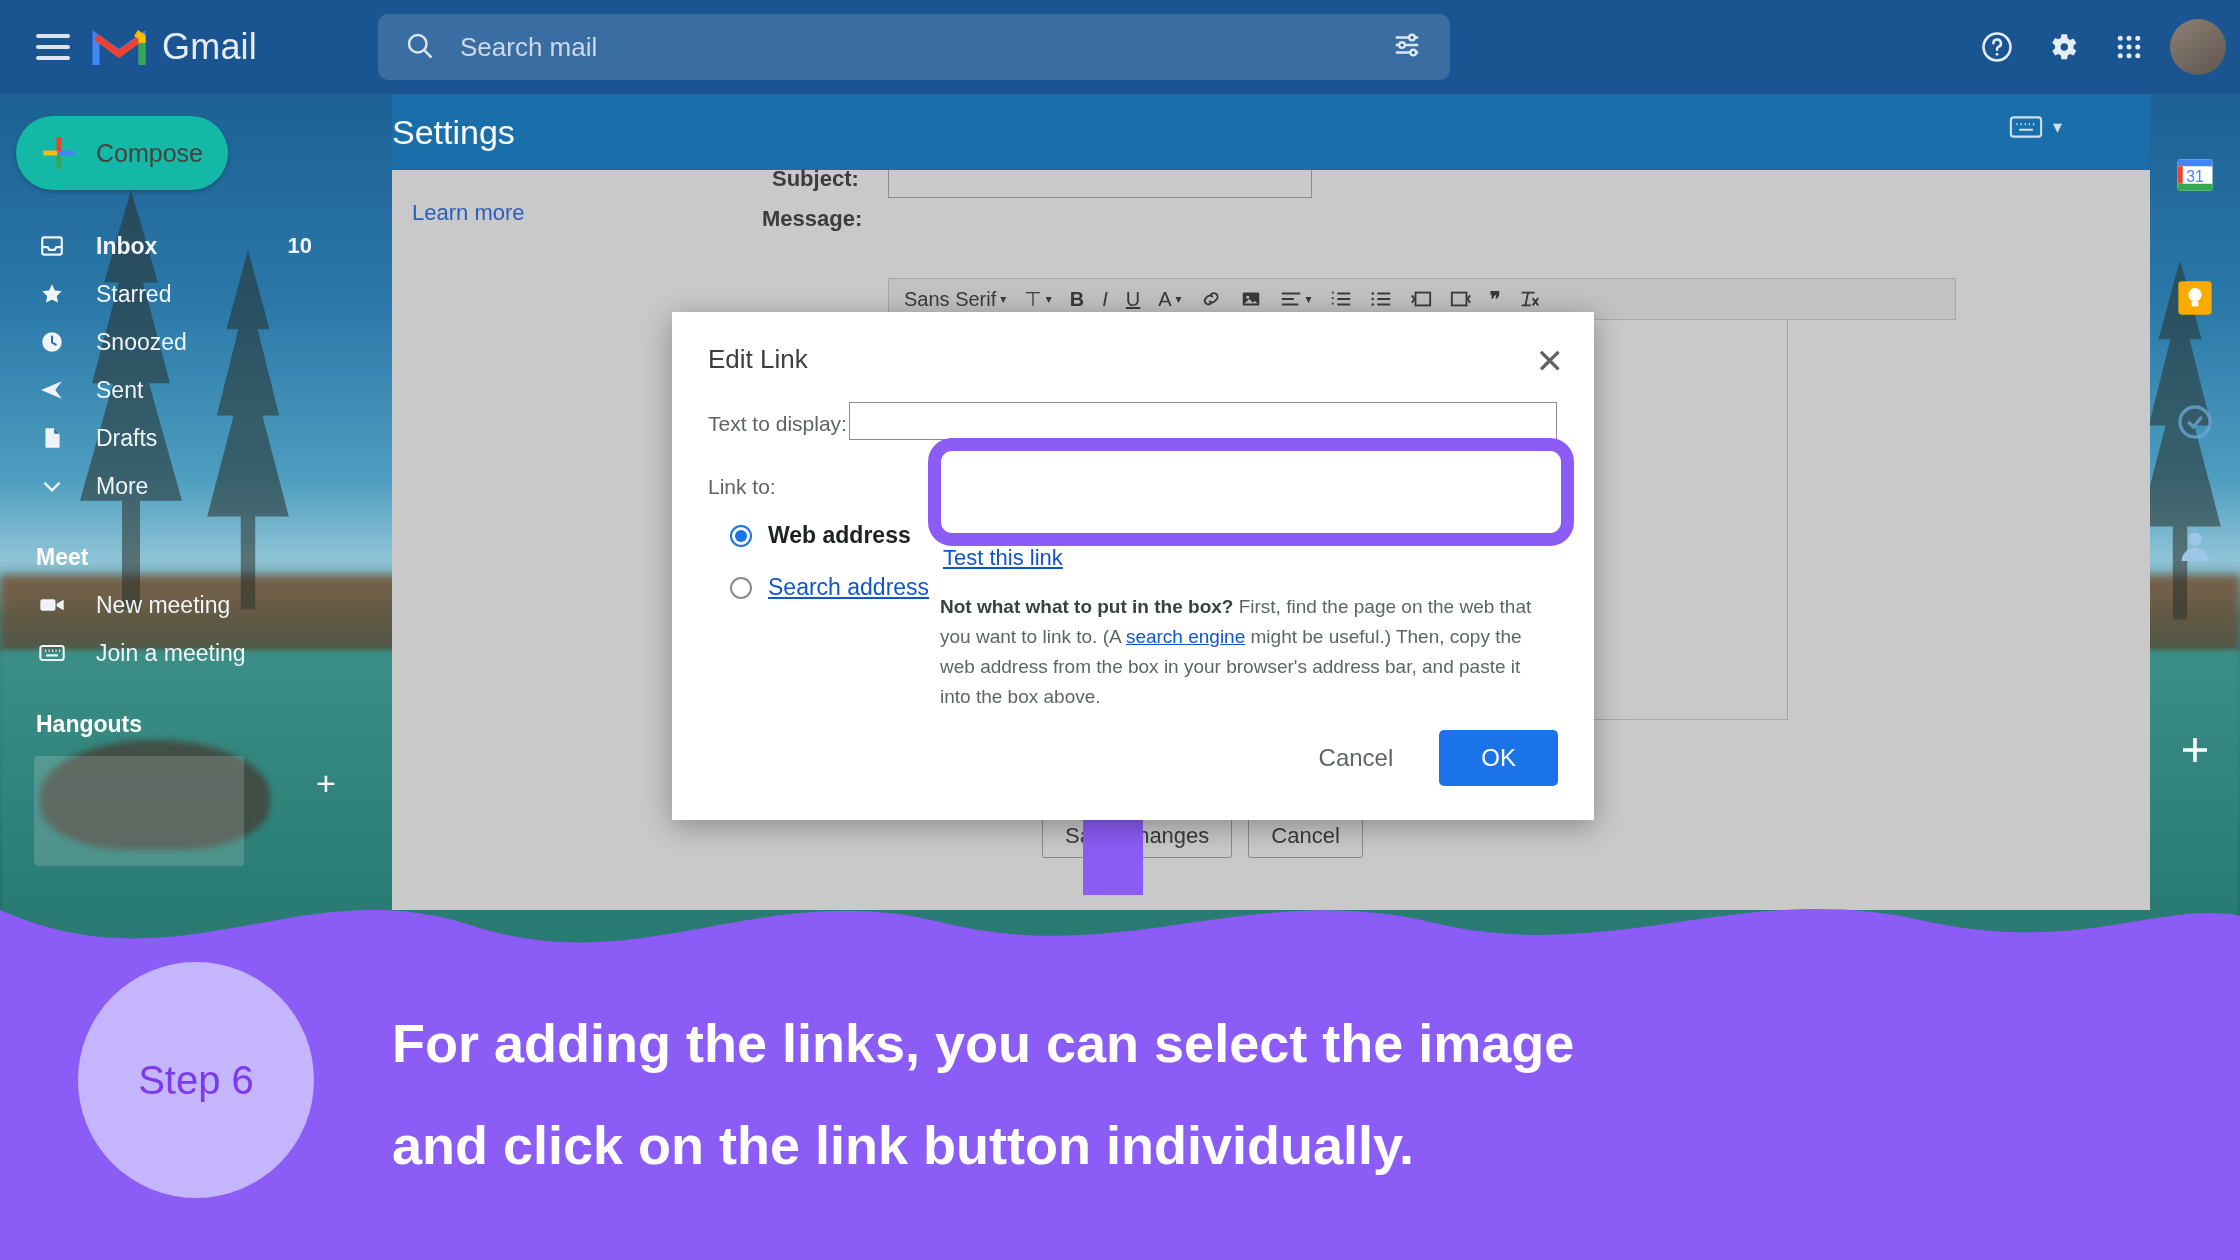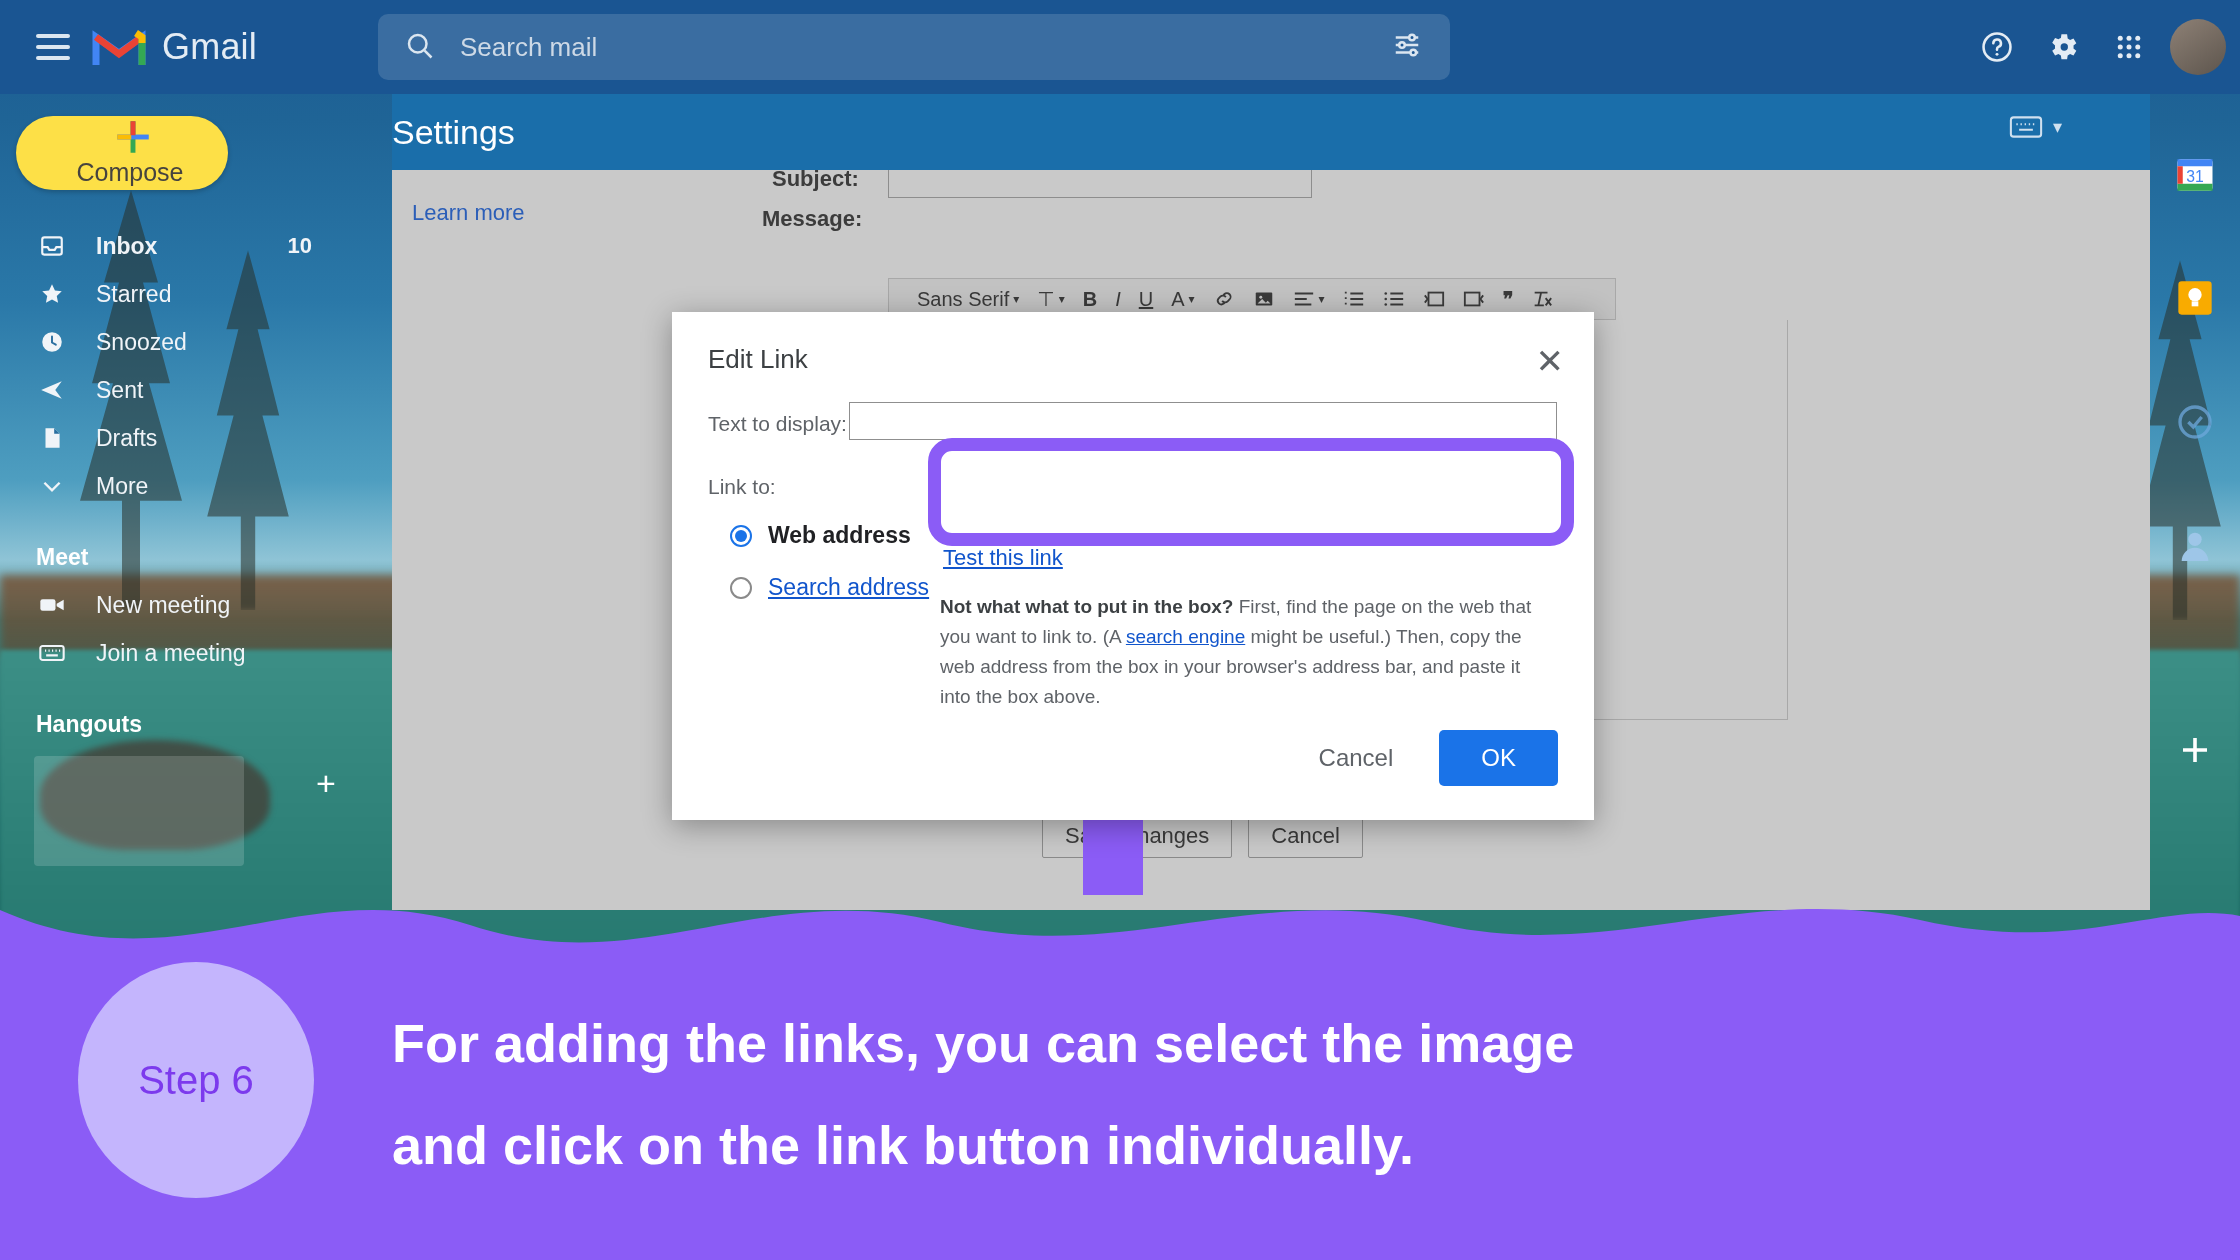--- a/index.html
+++ b/index.html
@@ -81,24 +81,23 @@
   .avatar-top {
     width: 56px; height: 56px; border-radius: 50%;
     background: linear-gradient(145deg,#8e8176,#5d554d);
     margin-left: 8px; margin-right: 2px;
   }
 
   
   .sidebar { position:absolute; left:0; top: 94px; width: 348px; height: 1166px; z-index: 10; }
   .compose {
     margin: 22px 0 0 16px; width: 212px; height: 74px;
-    background: #fde047; border-radius: 38px;
+    background: #14b8a6; border-radius: 38px;
     display:flex; align-items:center; box-shadow: 0 2px 5px rgba(0,0,0,.22);
     cursor:pointer;
-    flex-direction:column;
   }
   .compose-plus { width: 42px; height: 42px; margin-left: 22px; position:relative; }
   .compose-label { font-size: 25px; color: #46433f; margin-left: 16px; }
 
   .nav-list { margin-top: 32px; }
   .nav-item {
     display:flex; align-items:center; height: 48px; padding-left: 34px; cursor:pointer;
     color: #f0f4f8; font-size: 23px;
   }
   .nav-item .ni-icon { width: 36px; display:flex; align-items:center; justify-content:center; margin-right: 26px; }
@@ -136,23 +135,23 @@
     font-size: 22px; color: #4a4a4a; padding: 0 14px 10px 14px; cursor:pointer; white-space:nowrap;
   }
   .tab.active { color:#2b5eb8; border-bottom: 4px solid #2b5eb8; font-weight: 500; }
 
   .learn-more { position:absolute; left: 20px; top: 56px; color:#2b5eb8; font-size: 22px; text-decoration:none; cursor:pointer; }
 
   .form-area { position:absolute; left: 0; top: 50px; width: 1758px; height: 766px; }
   .row-label { position:absolute; font-size: 22px; font-weight: bold; color:#3c3c3c; }
   .inp-box { position:absolute; background:#c9c9c9; border: 1px solid #8d8d8d; }
   .editor-toolbar {
-    position:absolute; left: 496px; top: 134px; width: 728px; height: 42px;
+    position:absolute; left: 496px; top: 134px; width: 1068px; height: 42px;
     background:#c2c2c2; border:1px solid #a8a8a8;
-    display:flex; align-items:center; gap: 4px; padding-left: 21px;
+    display:flex; align-items:center; gap: 4px; padding-left: 8px;
     font-size: 20px; color:#3a3a3a;
   }
   .tb-item { padding: 0 7px; cursor:pointer; white-space:nowrap; display:flex; align-items:center; gap:4px; }
   .caret { font-size: 12px; }
   .editor-body {
     position:absolute; left: 496px; top: 176px; width: 900px; height: 400px;
     background:#c9c9c9; border:1px solid #a8a8a8; border-top:none;
   }
   .chk-row { position:absolute; left: 490px; top: 616px; display:flex; align-items:center; font-size: 22px; font-weight:bold; color:#3a3a3a; }
   .chk-box { width: 20px; height: 20px; border:1px solid #7a7a7a; background:#d8d8d8; margin-right: 12px; }

